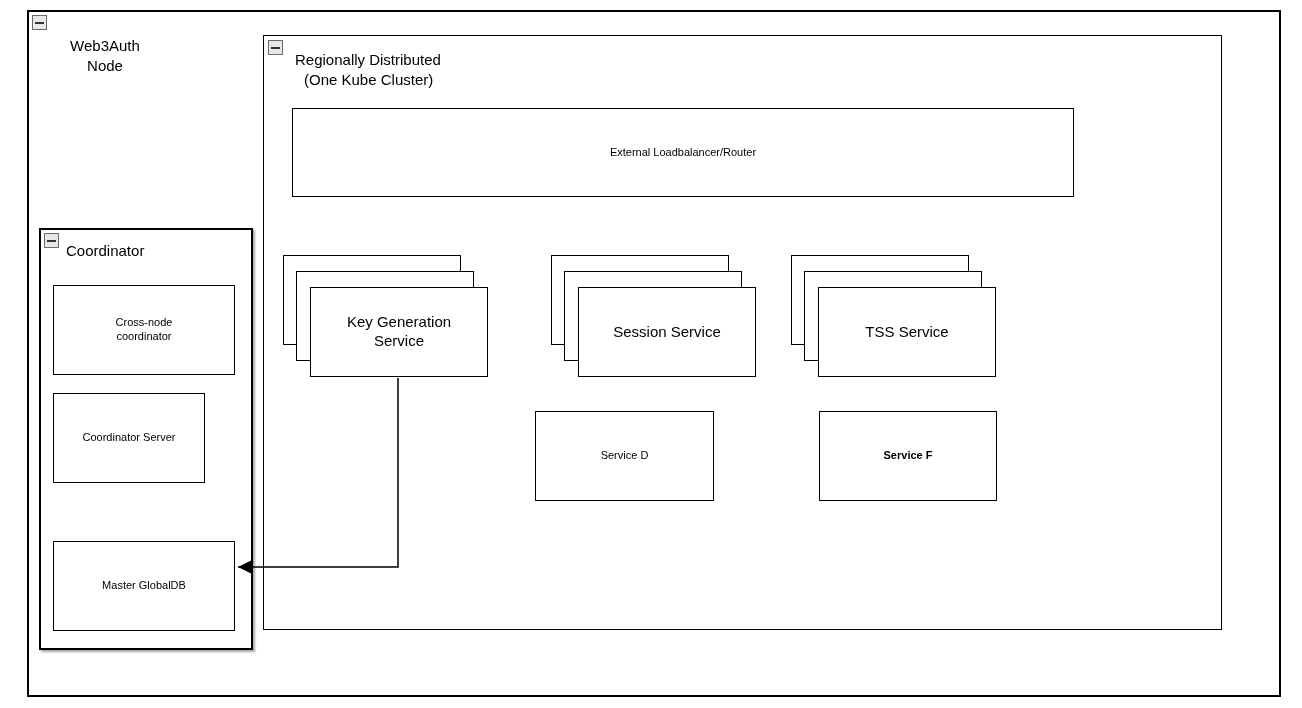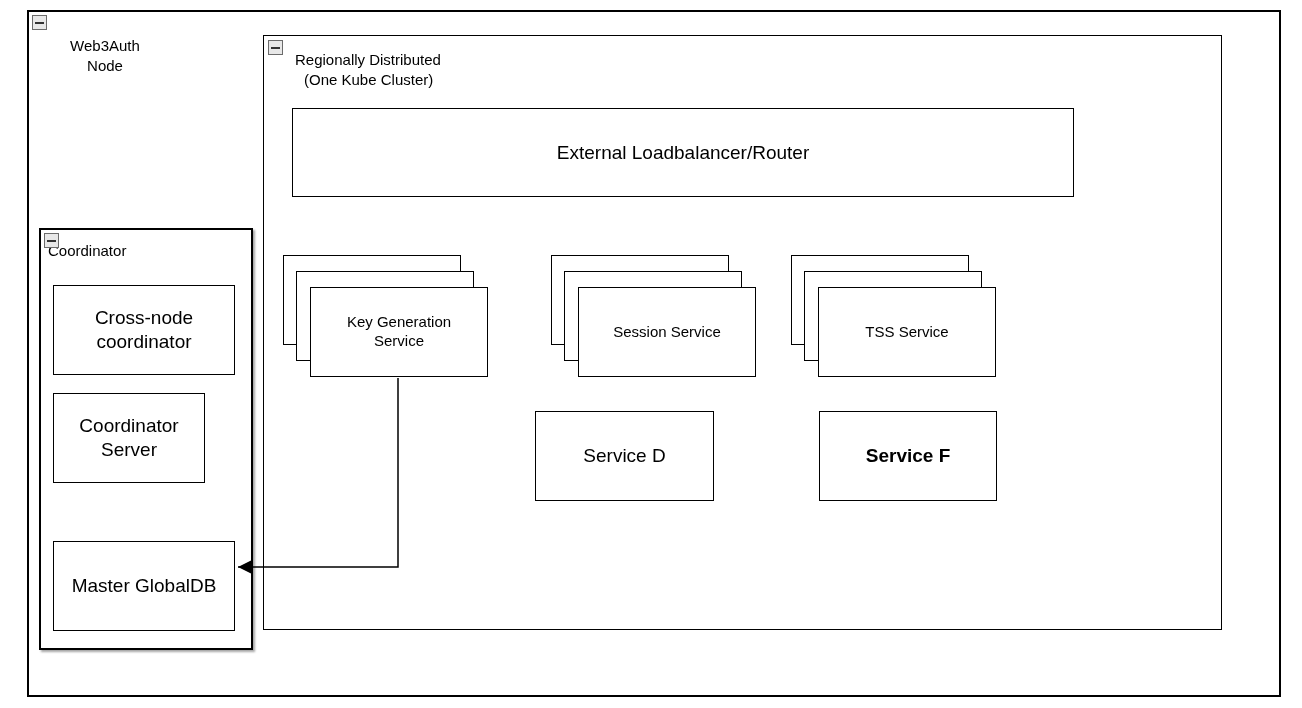--- a/index.html
+++ b/index.html
@@ -18,21 +18,21 @@
     border: 2px solid #000000;
   }
   .node {
     position: absolute;
     background: #ffffff;
     border: 1.5px solid #000000;
     display: flex;
     align-items: center;
     justify-content: center;
     text-align: center;
-    font-size: 19px;
+    font-size: 11px;
     line-height: 1.25;
   }
   .collapse {
     position: absolute;
     width: 15px;
     height: 15px;
     background: #e8e8e8;
     border: 1px solid #6b6b6b;
     display: flex;
     align-items: center;
@@ -123,21 +123,21 @@
 <div class="node" style="left:535px; top:411px; width:179px; height:90px;">
   <span>Service D</span>
 </div>
 
 <div class="node" style="left:819px; top:411px; width:178px; height:90px;font-weight:bold;">
   <span>Service F</span>
 </div>
 
 <div class="container" style="left:39px; top:228px; width:214px; height:422px; box-shadow:2px 2px 2px rgba(0,0,0,0.35);"></div>
 <div class="collapse" style="left:44px; top:233px;"></div>
-<div class="container-title" style="left:48px; top:241px;text-align:center;">Coordinator</div>
+<div class="container-title" style="left:66px; top:241px;text-align:center;">Coordinator</div>
 
 <div class="node" style="left:53px; top:285px; width:182px; height:90px;">
   <span style="max-width:105px;">Cross-node coordinator</span>
 </div>
 
 <div class="node" style="left:53px; top:393px; width:152px; height:90px;">
   <span>Coordinator Server</span>
 </div>
 
 <div class="node" style="left:53px; top:541px; width:182px; height:90px;">

